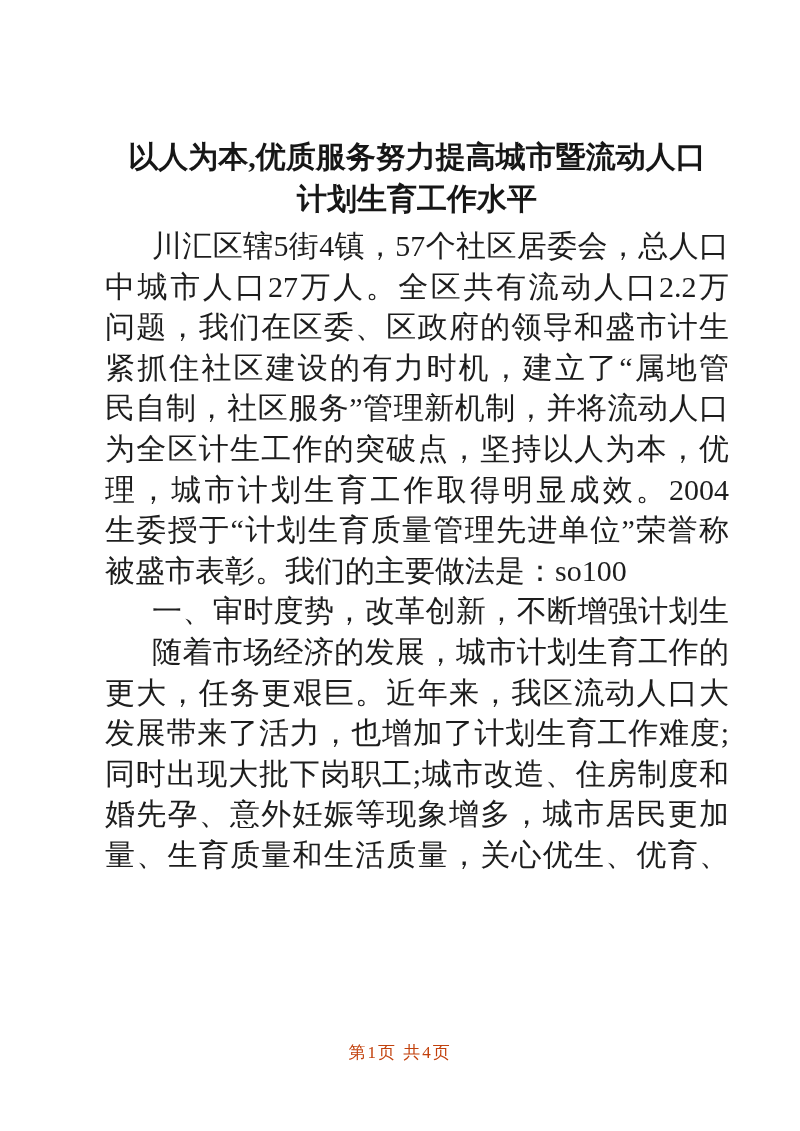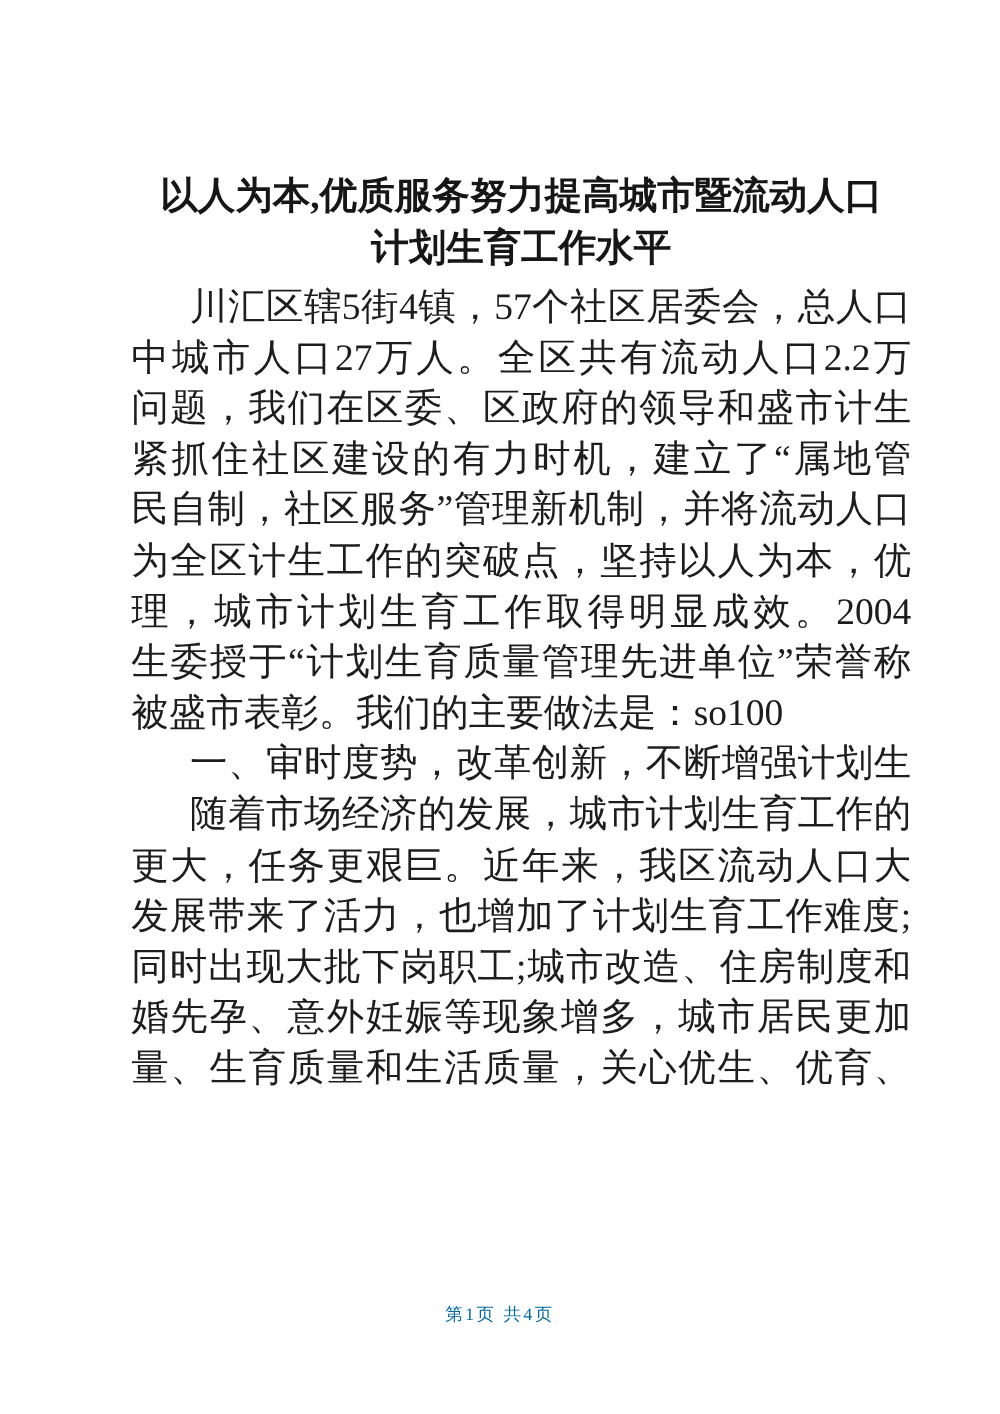--- a/index.html
+++ b/index.html
@@ -44,24 +44,24 @@
     color: #1d1d1d;
   }
   .ln.indent { padding-left: 47px; }
   .ln.end { text-align-last: left; }
   .page-footer {
     position: absolute;
     left: 0;
     top: 1040px;
     width: 100%;
     text-align: center;
-    font-size: 14px;
+    font-size: 17px;
     line-height: 26px;
     letter-spacing: 2px;
-    color: #0369a1;
+    color: #c2410c;
   }
 </style>
 </head>
 <body>
 
 <div class="page">
 
   <h1 class="doc-title">
     <span class="title-line">以人为本,优质服务努力提高城市暨流动人口</span>
     <span class="title-line">计划生育工作水平</span>

